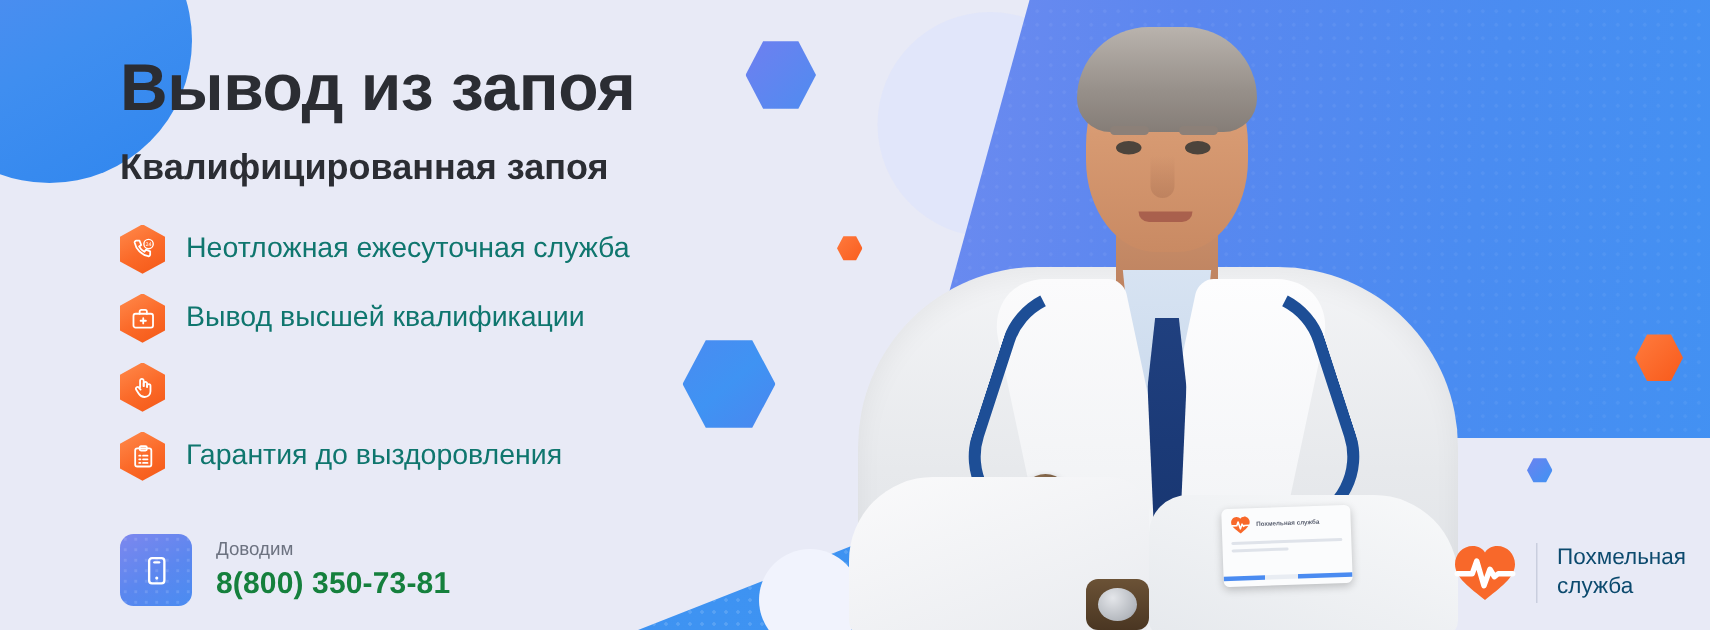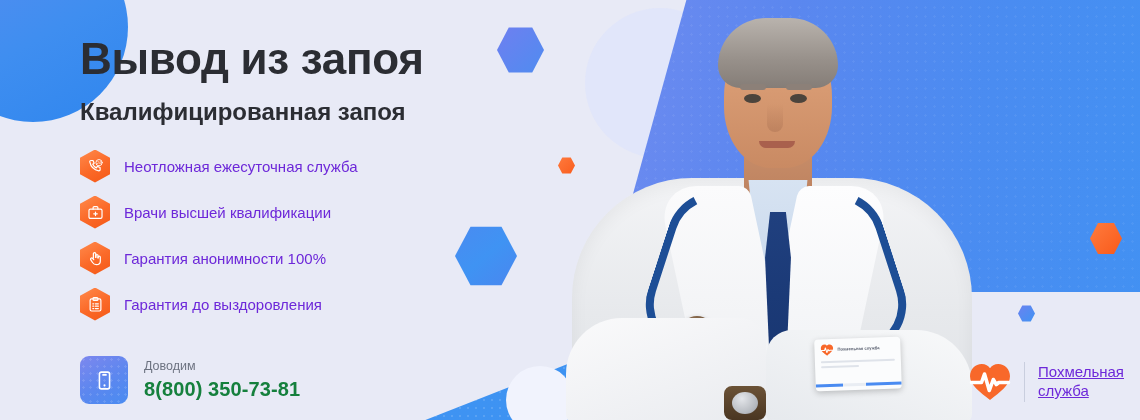--- a/index.html
+++ b/index.html
@@ -371,22 +371,22 @@
     flex: 0 0 auto;
     margin-right: 14px;
     display: flex;
     align-items: center;
     justify-content: center;
     clip-path: polygon(50% 0, 100% 25%, 100% 75%, 50% 100%, 0 75%, 0 25%);
     background: linear-gradient(150deg, #ff8a4c 0%, #fb6a29 52%, #f45816 100%);
   }
   .feature-icon svg { display: block; }
   .feature-text {
-    font-size: 15px;
-    color: #6d28d9;
+    font-size: 19px;
+    color: #0f766e;
     white-space: nowrap;
   }
 
   
   .contacts {
     position: absolute;
     left: 80px;
     top: 356px;
     display: flex;
     align-items: center;
@@ -441,24 +441,23 @@
   }
   .logo-divider {
     width: 1px;
     height: 40px;
     background: #c9cede;
     margin-right: 13px;
   }
   .logo-text {
     font-size: 15px;
     line-height: 1.25;
-    color: #6d28d9;
+    color: #0c4a6e;
     font-weight: normal;
     white-space: pre-line;
-    text-decoration: underline;
   }
 </style>
 </head>
 <body>
 
 <div class="banner">
 
   <div class="bg-layer">
     <div class="corner-circle"></div>
     <div class="pale-circle-1"></div>
@@ -532,32 +531,31 @@
       </li>
 
       <li class="feature">
         <span class="feature-icon">
           <svg width="17" height="17" viewBox="0 0 24 24" fill="none" stroke="#ffffff" stroke-width="1.7" stroke-linecap="round" stroke-linejoin="round">
             <rect x="2.8" y="7.3" width="18.4" height="13" rx="2"></rect>
             <path d="M8.6 7.3V5.2a1.6 1.6 0 011.6-1.6h3.6a1.6 1.6 0 011.6 1.6v2.1"></path>
             <path d="M12 11.4v5M9.5 13.9h5"></path>
           </svg>
         </span>
-        <span class="feature-text">Врачи высшей квалификации</span>
+        <span class="feature-text">Вывод высшей квалификации</span>
       </li>
 
       <li class="feature">
         <span class="feature-icon">
           <svg width="17" height="17" viewBox="0 0 24 24" fill="none" stroke="#ffffff" stroke-width="1.7" stroke-linecap="round" stroke-linejoin="round">
             <path d="M9 11.6V5.4a1.7 1.7 0 113.4 0v5.1"></path>
             <path d="M12.4 10.4V8.1a1.6 1.6 0 113.2 0v3"></path>
             <path d="M15.6 11.2v-1a1.6 1.6 0 113.2 0v5.2c0 3.1-2.4 5.3-5.5 5.3-2.7 0-4.3-1.1-5.5-3l-2.4-3.8a1.6 1.6 0 012.5-2l1.6 1.8"></path>
           </svg>
         </span>
-        <span class="feature-text">Гарантия анонимности 100%</span>
       </li>
 
       <li class="feature">
         <span class="feature-icon">
           <svg width="17" height="17" viewBox="0 0 24 24" fill="none" stroke="#ffffff" stroke-width="1.7" stroke-linecap="round" stroke-linejoin="round">
             <rect x="4.4" y="4.2" width="15.2" height="17" rx="2"></rect>
             <rect x="8.6" y="2.1" width="6.8" height="4" rx="1.3"></rect>
             <path d="M8.2 11h1.2M8.2 14.4h1.2M8.2 17.8h1.2"></path>
             <path d="M11.8 11h4.2M11.8 14.4h4.2M11.8 17.8h4.2"></path>
           </svg>

